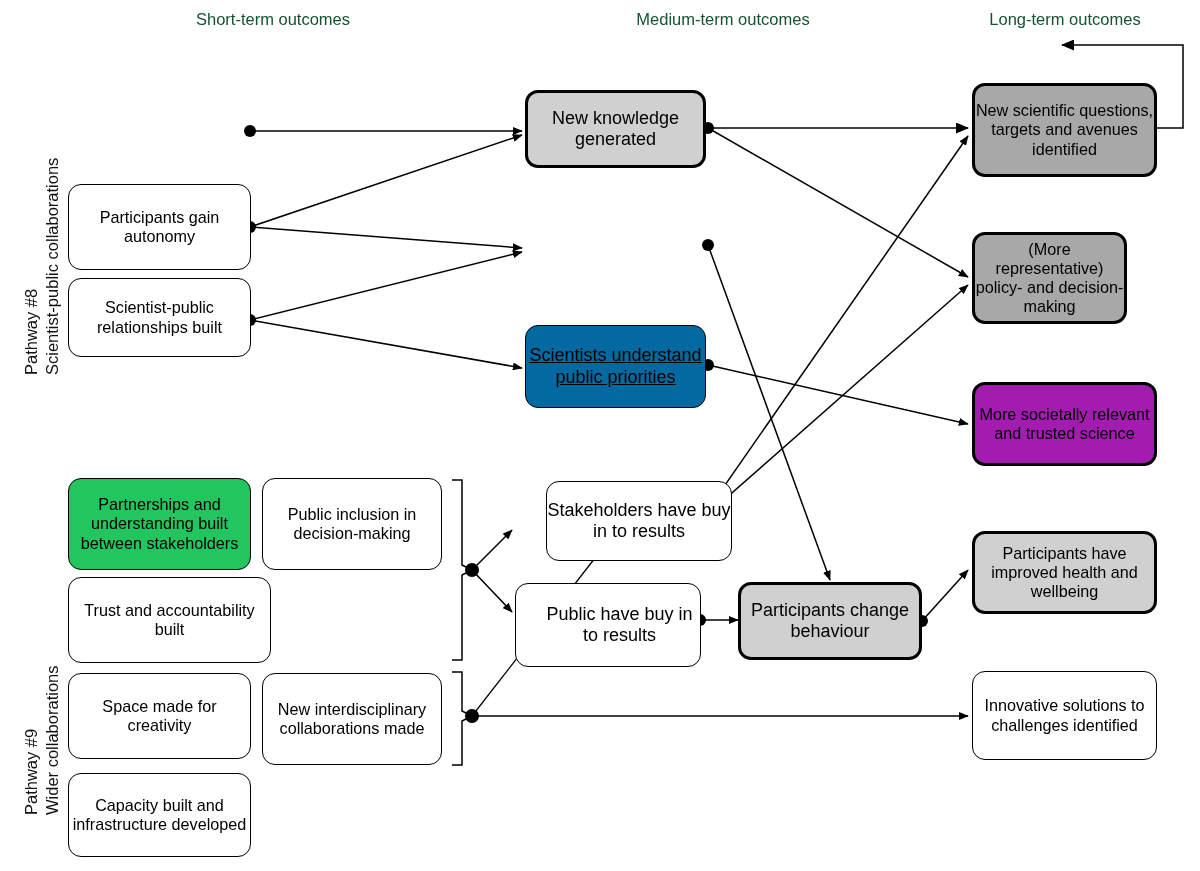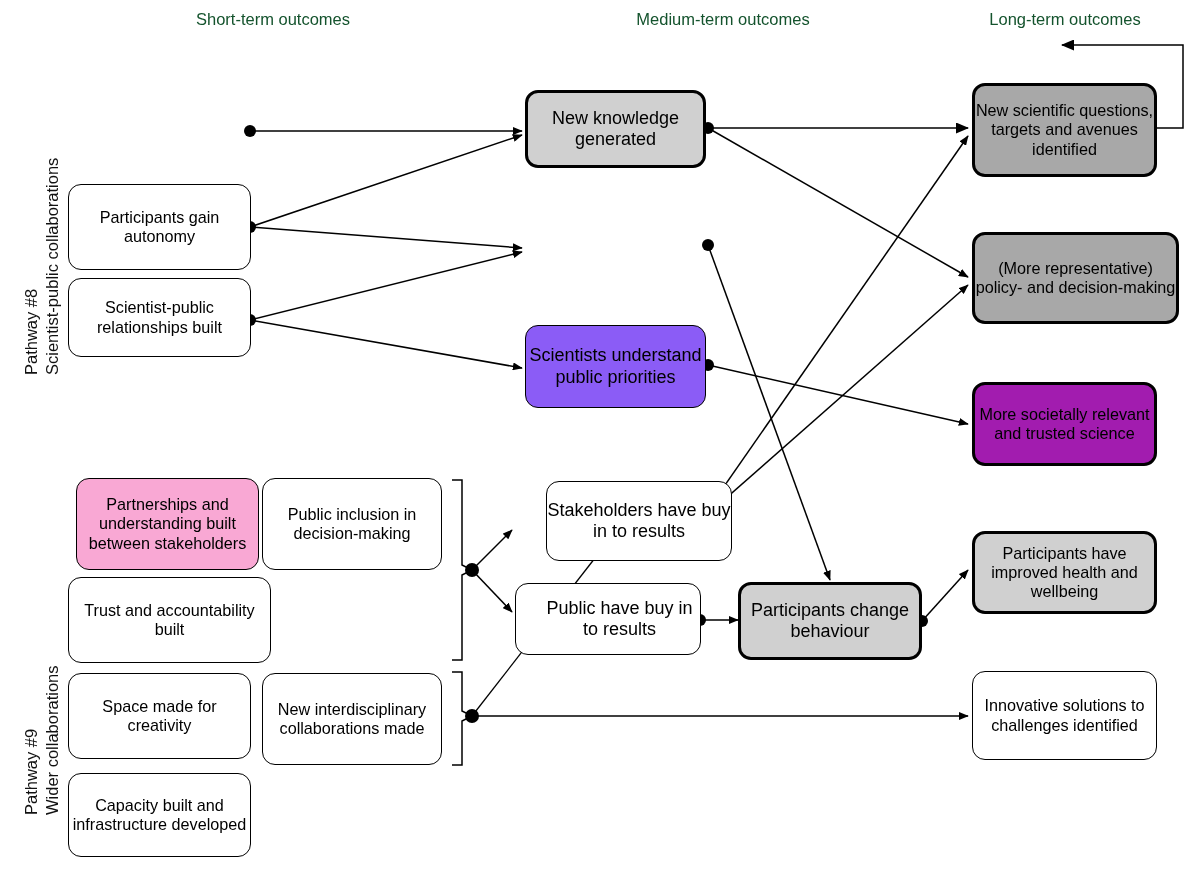--- a/index.html
+++ b/index.html
@@ -106,21 +106,21 @@
 
 
   <div class="nodebox thin fs16" style="left:68px;top:184px;width:183px;height:86px;background:#ffffff;">
     <span>Participants gain autonomy</span>
   </div>
 
   <div class="nodebox thin fs16" style="left:68px;top:278px;width:183px;height:79px;background:#ffffff;justify-content:flex-end;">
     <span>Scientist-public relationships built</span>
   </div>
 
-  <div class="nodebox thin fs16" style="left:68px;top:478px;width:183px;height:92px;background:#f9a8d4;margin-left:8px;">
+  <div class="nodebox thin fs16" style="left:68px;top:478px;width:183px;height:92px;background:#22c55e;">
     <span>Partnerships and understanding built between stakeholders</span>
   </div>
 
   <div class="nodebox thin fs16" style="left:68px;top:577px;width:203px;height:86px;background:#ffffff;">
     <span>Trust and accountability built</span>
   </div>
 
   <div class="nodebox thin fs16" style="left:68px;top:673px;width:183px;height:86px;background:#ffffff;">
     <span>Space made for creativity</span>
   </div>
@@ -135,41 +135,41 @@
 
   <div class="nodebox thin fs16" style="left:262px;top:673px;width:180px;height:92px;background:#ffffff;">
     <span>New interdisciplinary collaborations made</span>
   </div>
 
   <div class="nodebox thick fs17" style="left:525px;top:90px;width:181px;height:78px;background:#d0d0d0;">
     <span>New knowledge generated</span>
   </div>
 
 
-  <div class="nodebox thin fs17" style="left:525px;top:325px;width:181px;height:83px;background:#8b5cf6;">
+  <div class="nodebox thin fs17" style="left:525px;top:325px;width:181px;height:83px;background:#0369a1;text-decoration:underline;">
     <span>Scientists understand public priorities</span>
   </div>
 
   <div class="nodebox thin fs17" style="left:515px;top:481px;width:186px;height:80px;background:#ffffff;margin-left:31px;">
     <span>Stakeholders have buy in to results</span>
   </div>
 
-  <div class="nodebox thin fs17" style="left:515px;top:583px;width:186px;height:72px;background:#ffffff;padding-left:23px;">
+  <div class="nodebox thin fs17" style="left:515px;top:583px;width:186px;height:84px;background:#ffffff;padding-left:23px;">
     <span>Public have buy in to results</span>
   </div>
 
   <div class="nodebox thick fs17" style="left:738px;top:582px;width:184px;height:78px;background:#d0d0d0;">
     <span>Participants change behaviour</span>
   </div>
 
   <div class="nodebox thick fs16 overflowbox" style="left:972px;top:83px;width:185px;height:94px;background:#a8a8a8;">
     <span>New scientific questions, targets and avenues identified</span>
   </div>
 
-  <div class="nodebox thick fs16 overflowbox" style="left:972px;top:232px;width:207px;height:92px;background:#a8a8a8;">
+  <div class="nodebox thick fs16 overflowbox" style="left:972px;top:232px;width:155px;height:92px;background:#a8a8a8;">
     <span>(More representative) policy- and decision-making</span>
   </div>
 
   <div class="nodebox thick fs16" style="left:972px;top:382px;width:185px;height:84px;background:#a21caf;">
     <span>More societally relevant and trusted science</span>
   </div>
 
   <div class="nodebox thick fs16" style="left:972px;top:531px;width:185px;height:83px;background:#d0d0d0;">
     <span>Participants have improved health and wellbeing</span>
   </div>

